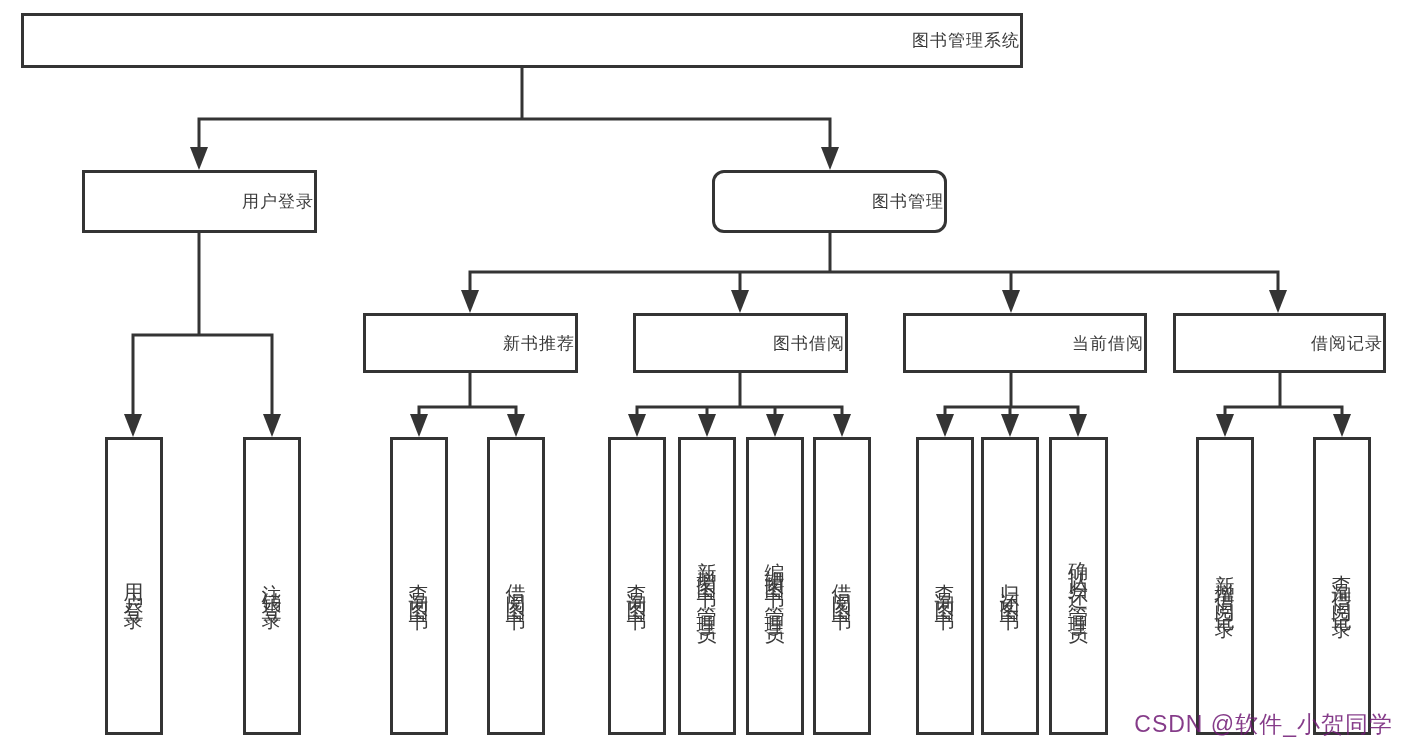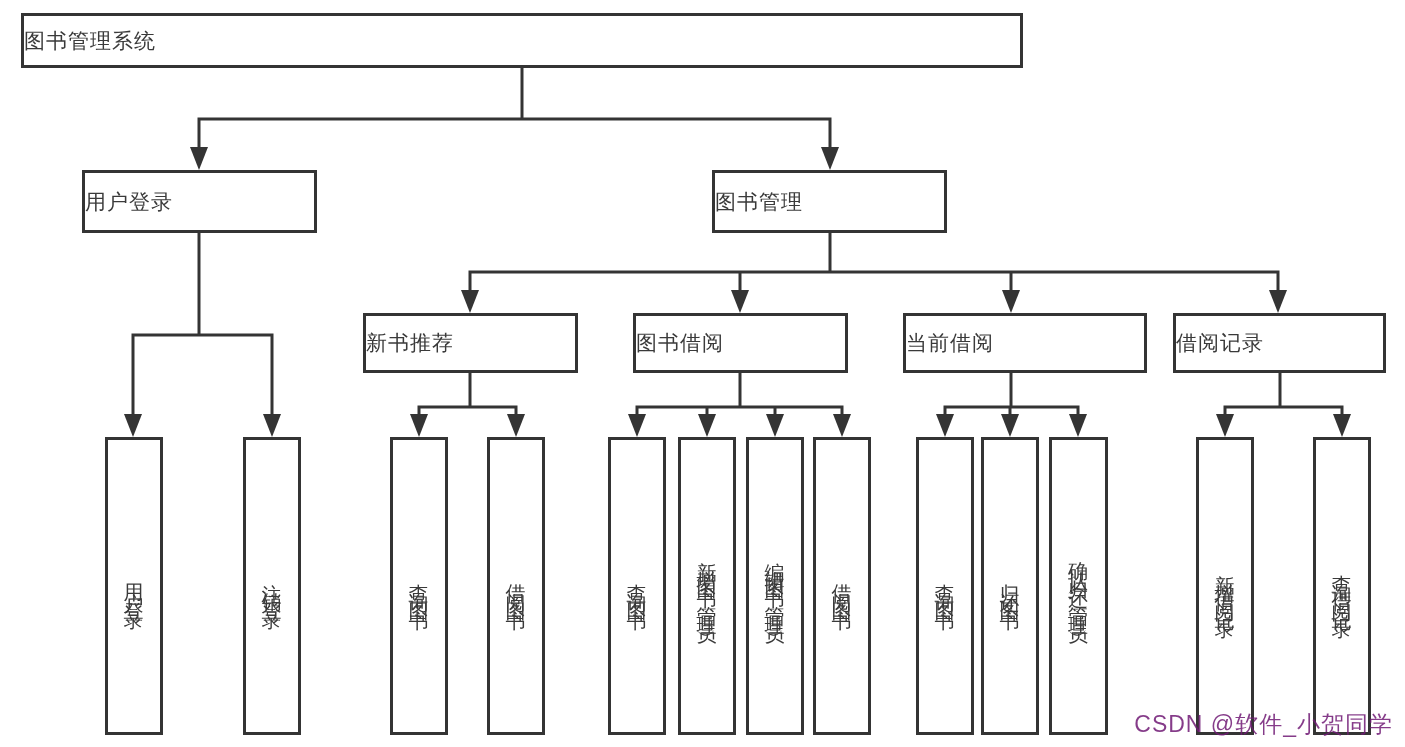--- a/index.html
+++ b/index.html
@@ -9,22 +9,22 @@
     background:#ffffff;
     font-family:"Liberation Sans","DejaVu Sans",sans-serif;
     overflow:hidden;
   }
   #connectors{position:absolute;left:0;top:0;z-index:1;}
   .hbox{
     position:absolute;
     box-sizing:border-box;
     border:3px solid #343434;
     background:#ffffff;
-    display:flex;align-items:center;justify-content:flex-start;
-    font-size:21px;color:#3a3a3a;
+    display:flex;align-items:center;justify-content:flex-end;
+    font-size:17px;color:#3a3a3a;
     letter-spacing:1px;
     z-index:2;
   }
   .leaf{
     position:absolute;
     box-sizing:border-box;
     width:58px;height:298px;top:437px;
     border:3px solid #343434;
     background:#ffffff;
     display:flex;align-items:center;justify-content:center;
@@ -112,21 +112,21 @@
     </g>
   </svg>
 
   <div class="hbox" style="left:21px;top:13px;width:1002px;height:55px;">
     <span>图书管理系统</span>
   </div>
 
   <div class="hbox" style="left:82px;top:170px;width:235px;height:63px;">
     <span>用户登录</span>
   </div>
-  <div class="hbox" style="left:712px;top:170px;width:235px;height:63px;">
+  <div class="hbox" style="left:712px;top:170px;width:235px;height:63px;border-radius:12px;">
     <span>图书管理</span>
   </div>
 
   <div class="hbox" style="left:363px;top:313px;width:215px;height:60px;">
     <span>新书推荐</span>
   </div>
   <div class="hbox" style="left:633px;top:313px;width:215px;height:60px;">
     <span>图书借阅</span>
   </div>
   <div class="hbox" style="left:903px;top:313px;width:244px;height:60px;">

